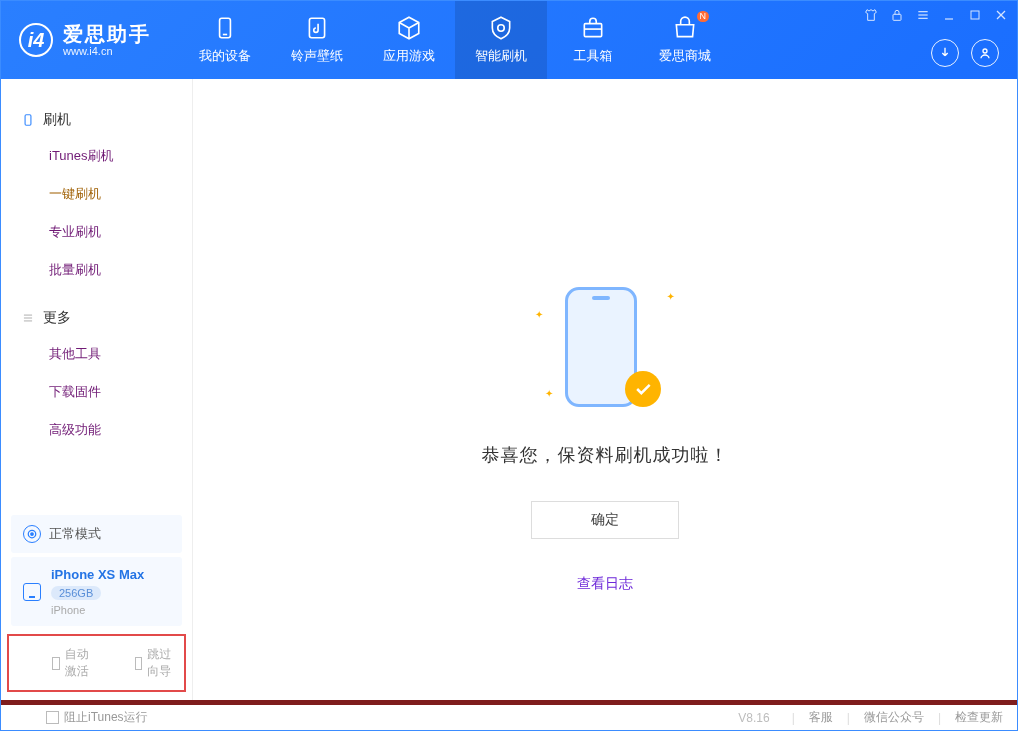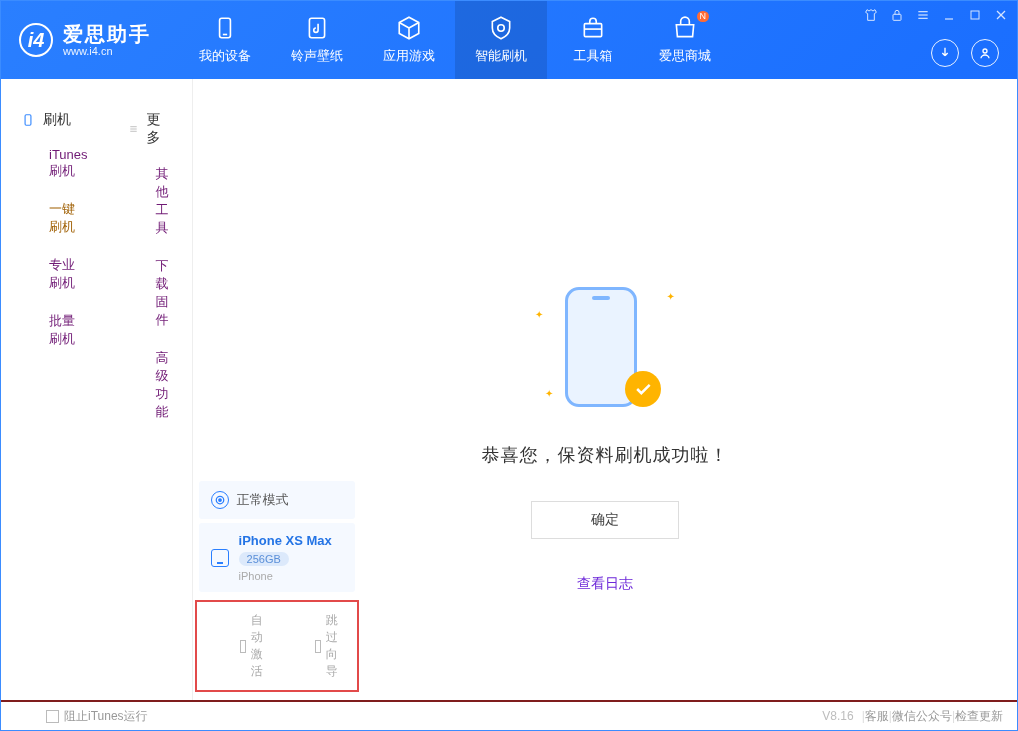--- a/index.html
+++ b/index.html
@@ -23,21 +23,21 @@
 .window-controls span, .window-controls svg { width: 16px; height: 16px; color: #fff; opacity: 0.9; cursor: pointer; display: flex; align-items: center; justify-content: center; }
 
 .header-right { position: absolute; right: 18px; bottom: 12px; display: flex; gap: 12px; }
 .header-right .circle-btn { width: 28px; height: 28px; border: 1.5px solid rgba(255,255,255,0.9); border-radius: 50%; display: flex; align-items: center; justify-content: center; cursor: pointer; }
 .header-right svg { width: 16px; height: 16px; color: #fff; }
 
 
 .body { display: flex; height: calc(100% - 78px - 30px); }
 
 
-.sidebar { width: 192px; border-right: 1px solid #eee; display: flex; flex-direction: row; padding-top: 18px; font-size: 13px; color: #555; }
+.sidebar { width: 192px; border-right: 1px solid #eee; display: flex; flex-direction: column; padding-top: 18px; font-size: 13px; color: #555; }
 .side-group { padding: 6px 0; }
 .side-title { display: flex; align-items: center; gap: 8px; padding: 8px 20px; color: #333; font-size: 14px; }
 .side-title svg { width: 14px; height: 14px; color: #3b8cff; }
 .side-item { padding: 10px 20px 10px 48px; cursor: pointer; color: #701a75; }
 .side-item.active { color: #a16207; }
 
 .sidebar-bottom { margin-top: auto; }
 .device-box { background: #f5f9ff; margin: 4px 10px; padding: 10px 12px; border-radius: 3px; display: flex; align-items: center; gap: 10px; cursor: pointer; }
 .device-box-inner { display:flex; flex-direction: column; gap: 4px; }
 .device-box .dname { color: #2474e5; font-size: 13px; font-weight: 600; }
@@ -59,23 +59,23 @@
 .phone::before{ content:''; position:absolute; top:6px; left:50%; transform:translateX(-50%); width:18px; height:4px; background:#7fb6ff; border-radius:3px;}
 .checkmark { position:absolute; right:14px; bottom:22px; width:36px; height:36px; background:#ffb400; border-radius:50%; display:flex; align-items:center; justify-content:center;}
 .checkmark svg { width:20px; height:20px; color:#fff; }
 .sparkle { position:absolute; color:#ffb400; font-size:10px;}
 .sp1{ left:0; top:30px;} .sp2{ right:0; top:12px;} .sp3{ left:10px; bottom:30px;}
 .success-text { font-size: 18px; color: #333; letter-spacing: 1px; }
 .ok-btn { width: 148px; height: 38px; border: 1px solid #ddd; background: #fff; font-size: 14px; color: #444; cursor: pointer; margin-top: 20px; }
 .view-log { color: #6d28d9; font-size: 14px; text-decoration: none; cursor: pointer; margin-top: 22px;}
 
 
-.footer { height: 30px; border-top: 2px solid #7f1d1d; display: flex; align-items: center; padding: 0 14px; font-size: 12px; color: #999; }
+.footer { height: 30px; border-top: 5px solid #7f1d1d; display: flex; align-items: center; padding: 0 14px; font-size: 12px; color: #999; }
 .footer .chk { color: #999; }
-.footer .right { margin-left: auto; display: flex; align-items: center; }
+.footer .right { margin-left: auto; display: flex; align-items: center; gap: 14px; }
 .footer .sep { color: #ddd; }
 .footer .version { color: #bdbdbd; margin-right: 8px;}
 .footer .flink { cursor: pointer; }
 </style>
 </head>
 <body>
 
 <div class="header">
   <div class="logo-area">
     <div class="logo-circle">i4</div>

